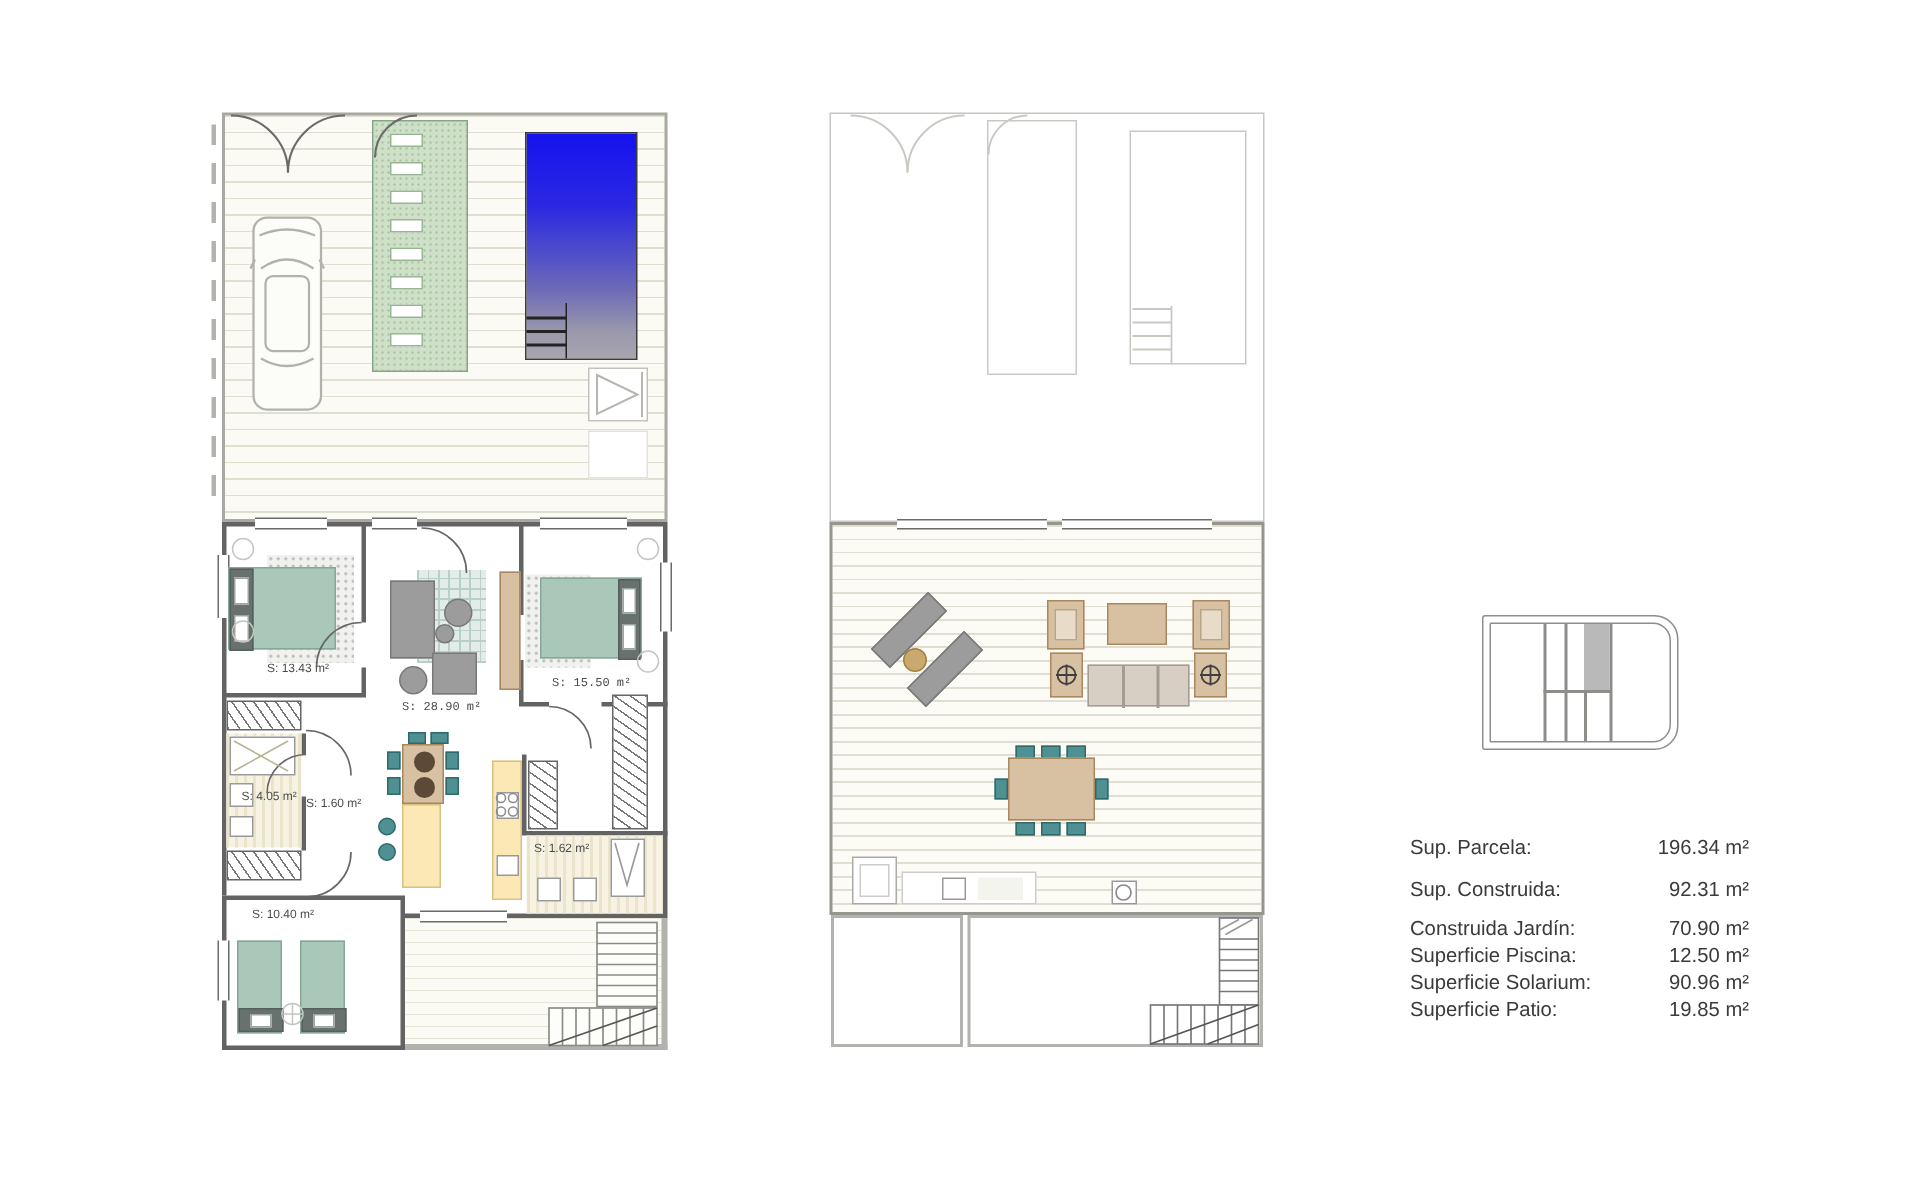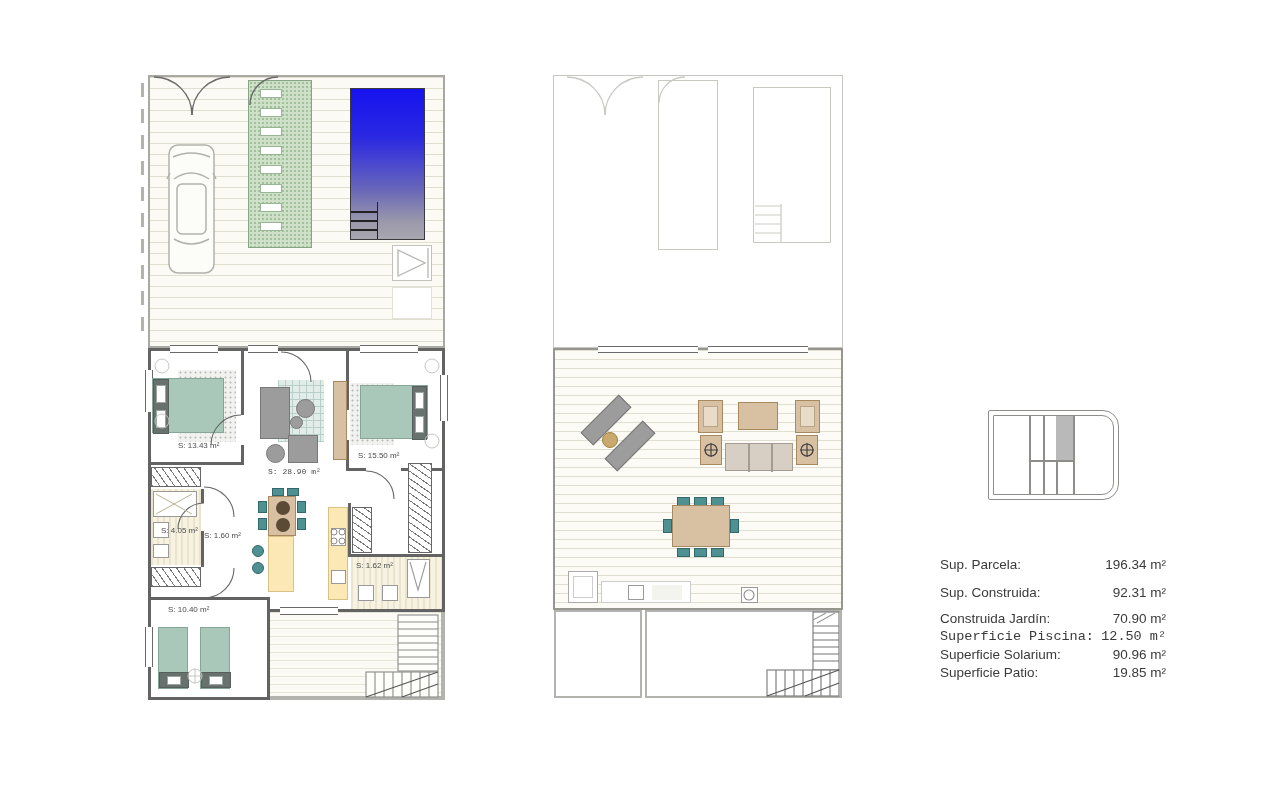--- a/index.html
+++ b/index.html
@@ -149,21 +149,21 @@
     <div class="rlabel" style="left:120px;top:392px;font-family:Liberation Mono, monospace;">S: 28.90 m²</div>
 
     <div class="abs tan" style="left:185px;top:306px;width:14px;height:79px;"></div>
 
     <div class="abs dotrug" style="left:202px;top:308px;width:44px;height:62px;"></div>
     <div class="abs bedteal" style="left:212px;top:310px;width:68px;height:54px;">
       <div class="abs headboard" style="right:0;top:0;width:15px;height:54px;"></div>
       <div class="abs pillow" style="right:3px;top:6px;width:9px;height:17px;"></div>
       <div class="abs pillow" style="right:3px;top:30px;width:9px;height:17px;"></div>
     </div>
-    <div class="rlabel" style="left:210px;top:376px;">S: 15.50 m²</div>
+    <div class="rlabel" style="left:220px;top:376px;font-family:Liberation Mono, monospace;">S: 15.50 m²</div>
     <div class="abs hangv" style="left:260px;top:388px;width:24px;height:90px;"></div>
 
     <div class="abs teal" style="left:124px;top:413px;width:12px;height:8px;"></div>
     <div class="abs teal" style="left:139px;top:413px;width:12px;height:8px;"></div>
     <div class="abs teal" style="left:110px;top:426px;width:9px;height:12px;"></div>
     <div class="abs teal" style="left:110px;top:443px;width:9px;height:12px;"></div>
     <div class="abs teal" style="left:149px;top:426px;width:9px;height:12px;"></div>
     <div class="abs teal" style="left:149px;top:443px;width:9px;height:12px;"></div>
     <div class="abs tan" style="left:120px;top:421px;width:28px;height:40px;">
       <div class="abs circle" style="left:7px;top:4px;width:14px;height:14px;background:#5c4a36;"></div>
@@ -342,21 +342,21 @@
       <span>196.34 m²</span>
     </div>
     <div class="lrow" style="margin-top:11px;">
       <span>Sup. Construida:</span>
       <span>92.31 m²</span>
     </div>
     <div class="lrow" style="margin-top:9px;">
       <span>Construida Jardín:</span>
       <span>70.90 m²</span>
     </div>
-    <div class="lrow" style="margin-top:1px;font-family:Liberation Mono, monospace;">
+    <div class="lrow" style="margin-top:1px;">
       <span>Superficie Piscina:</span>
       <span>12.50 m²</span>
     </div>
     <div class="lrow" style="margin-top:1px;">
       <span>Superficie Solarium:</span>
       <span>90.96 m²</span>
     </div>
     <div class="lrow" style="margin-top:1px;">
       <span>Superficie Patio:</span>
       <span>19.85 m²</span>

